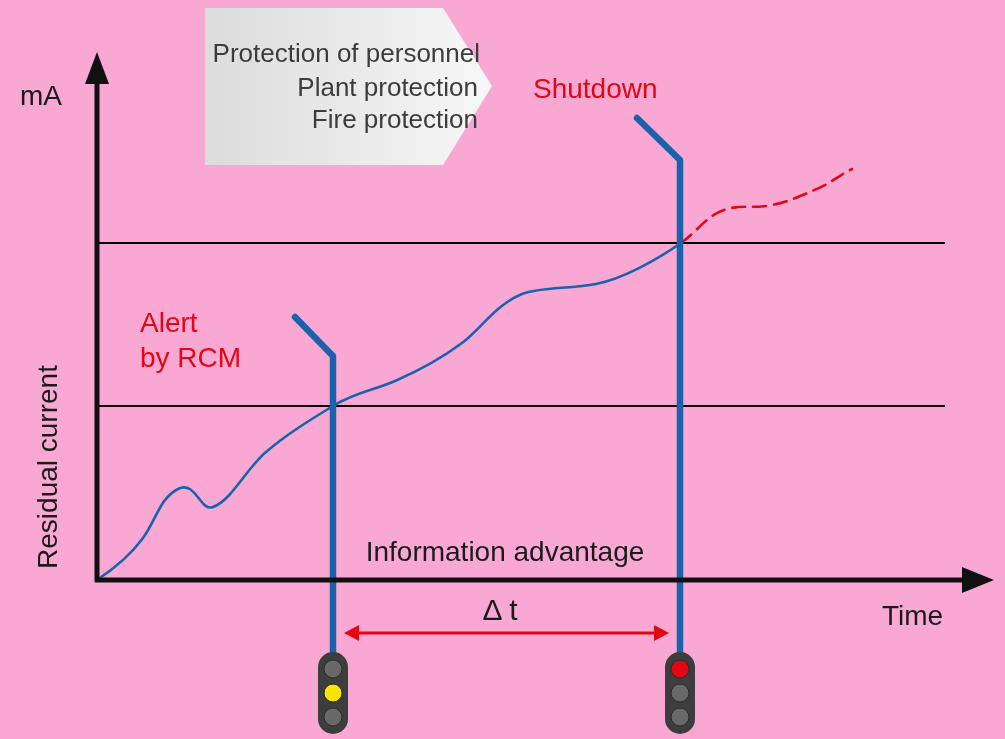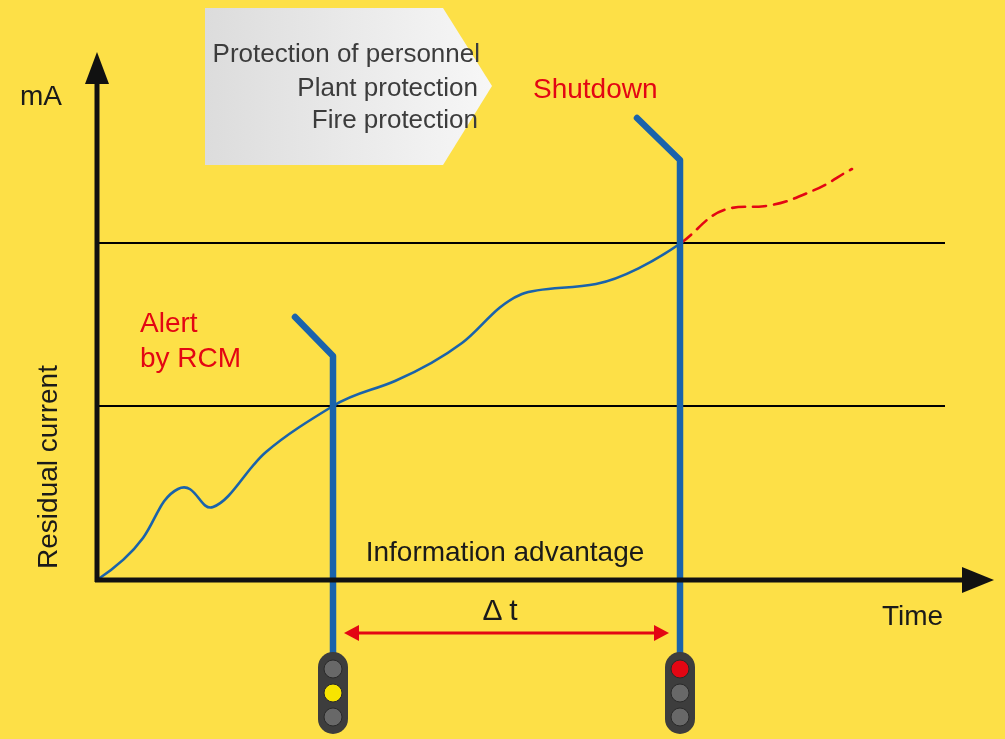--- a/index.html
+++ b/index.html
@@ -4,21 +4,21 @@
 <style>
   html, body {
     margin: 0;
     padding: 0;
     background: #ffffff;
   }
   .page {
     position: relative;
     width: 1005px;
     height: 739px;
-    background: #fde047;
+    background: #f9a8d4;
     font-family: "Liberation Sans", sans-serif;
     overflow: hidden;
   }
   svg { display: block; }
   text {
     font-family: "Liberation Sans", sans-serif;
     fill: #1a1a1a;
   }
   .red-label { fill: #e30613; }
   .banner-text { fill: #3c3c3c; }

